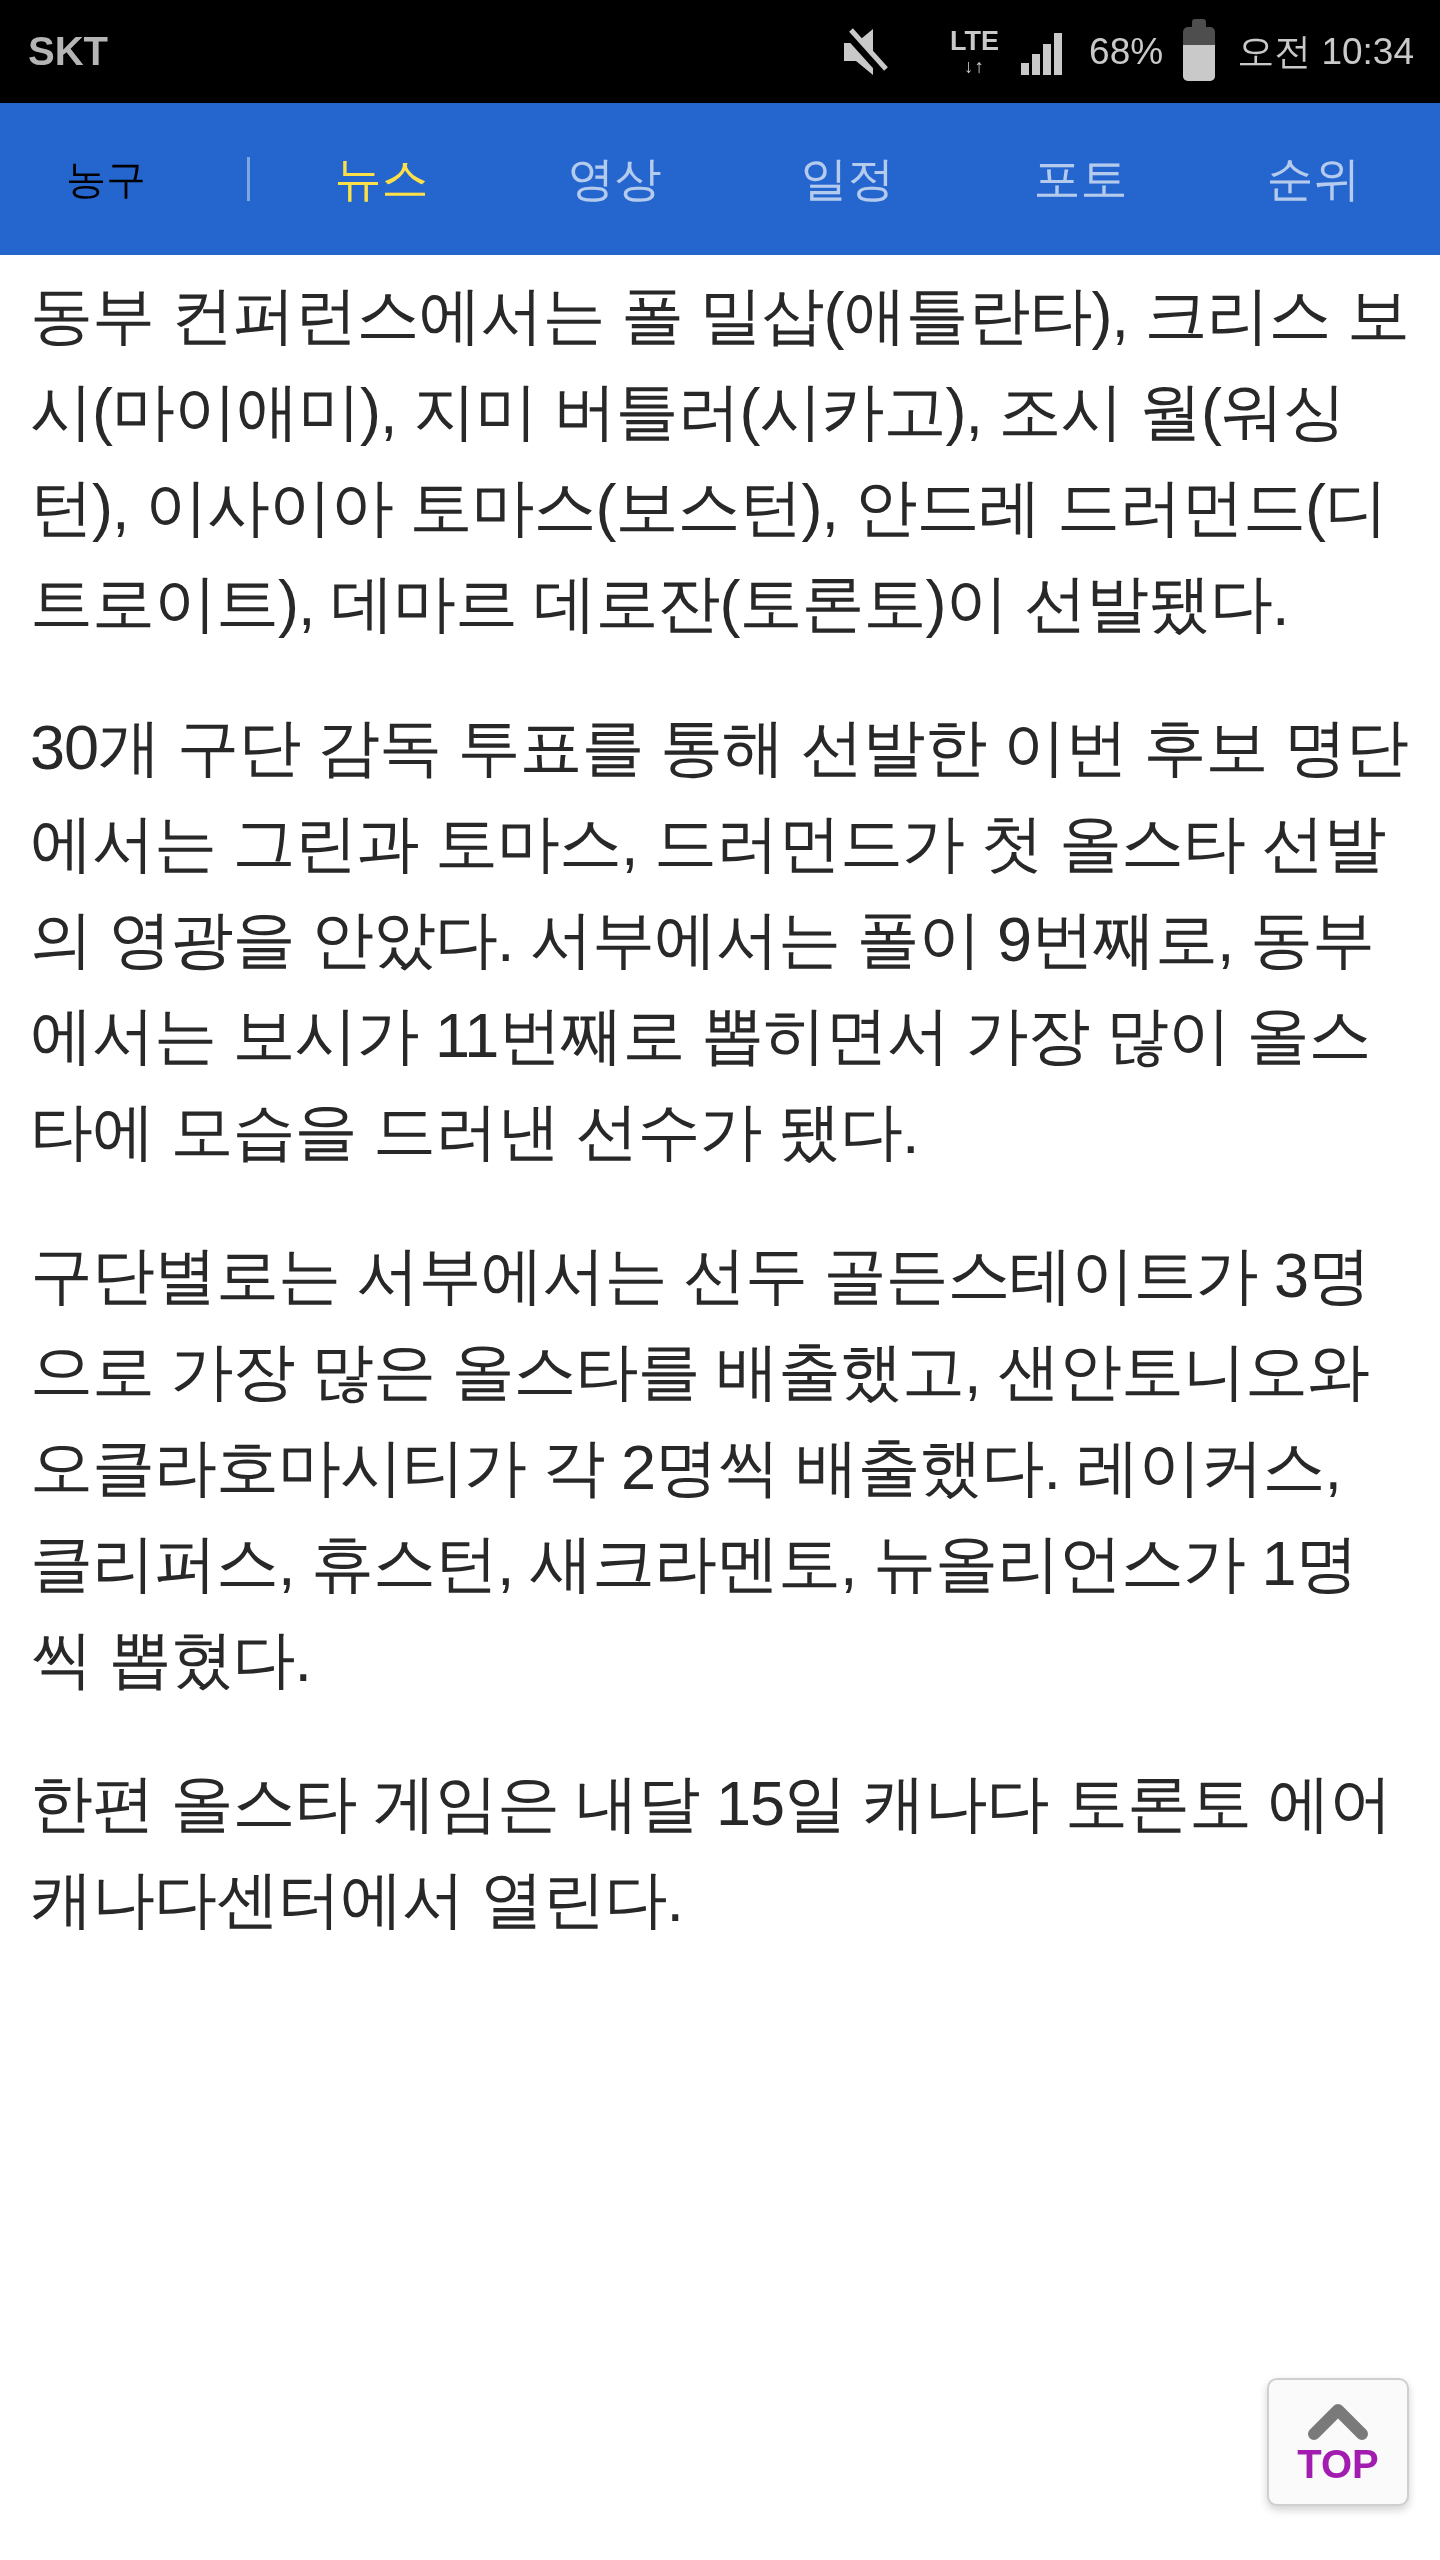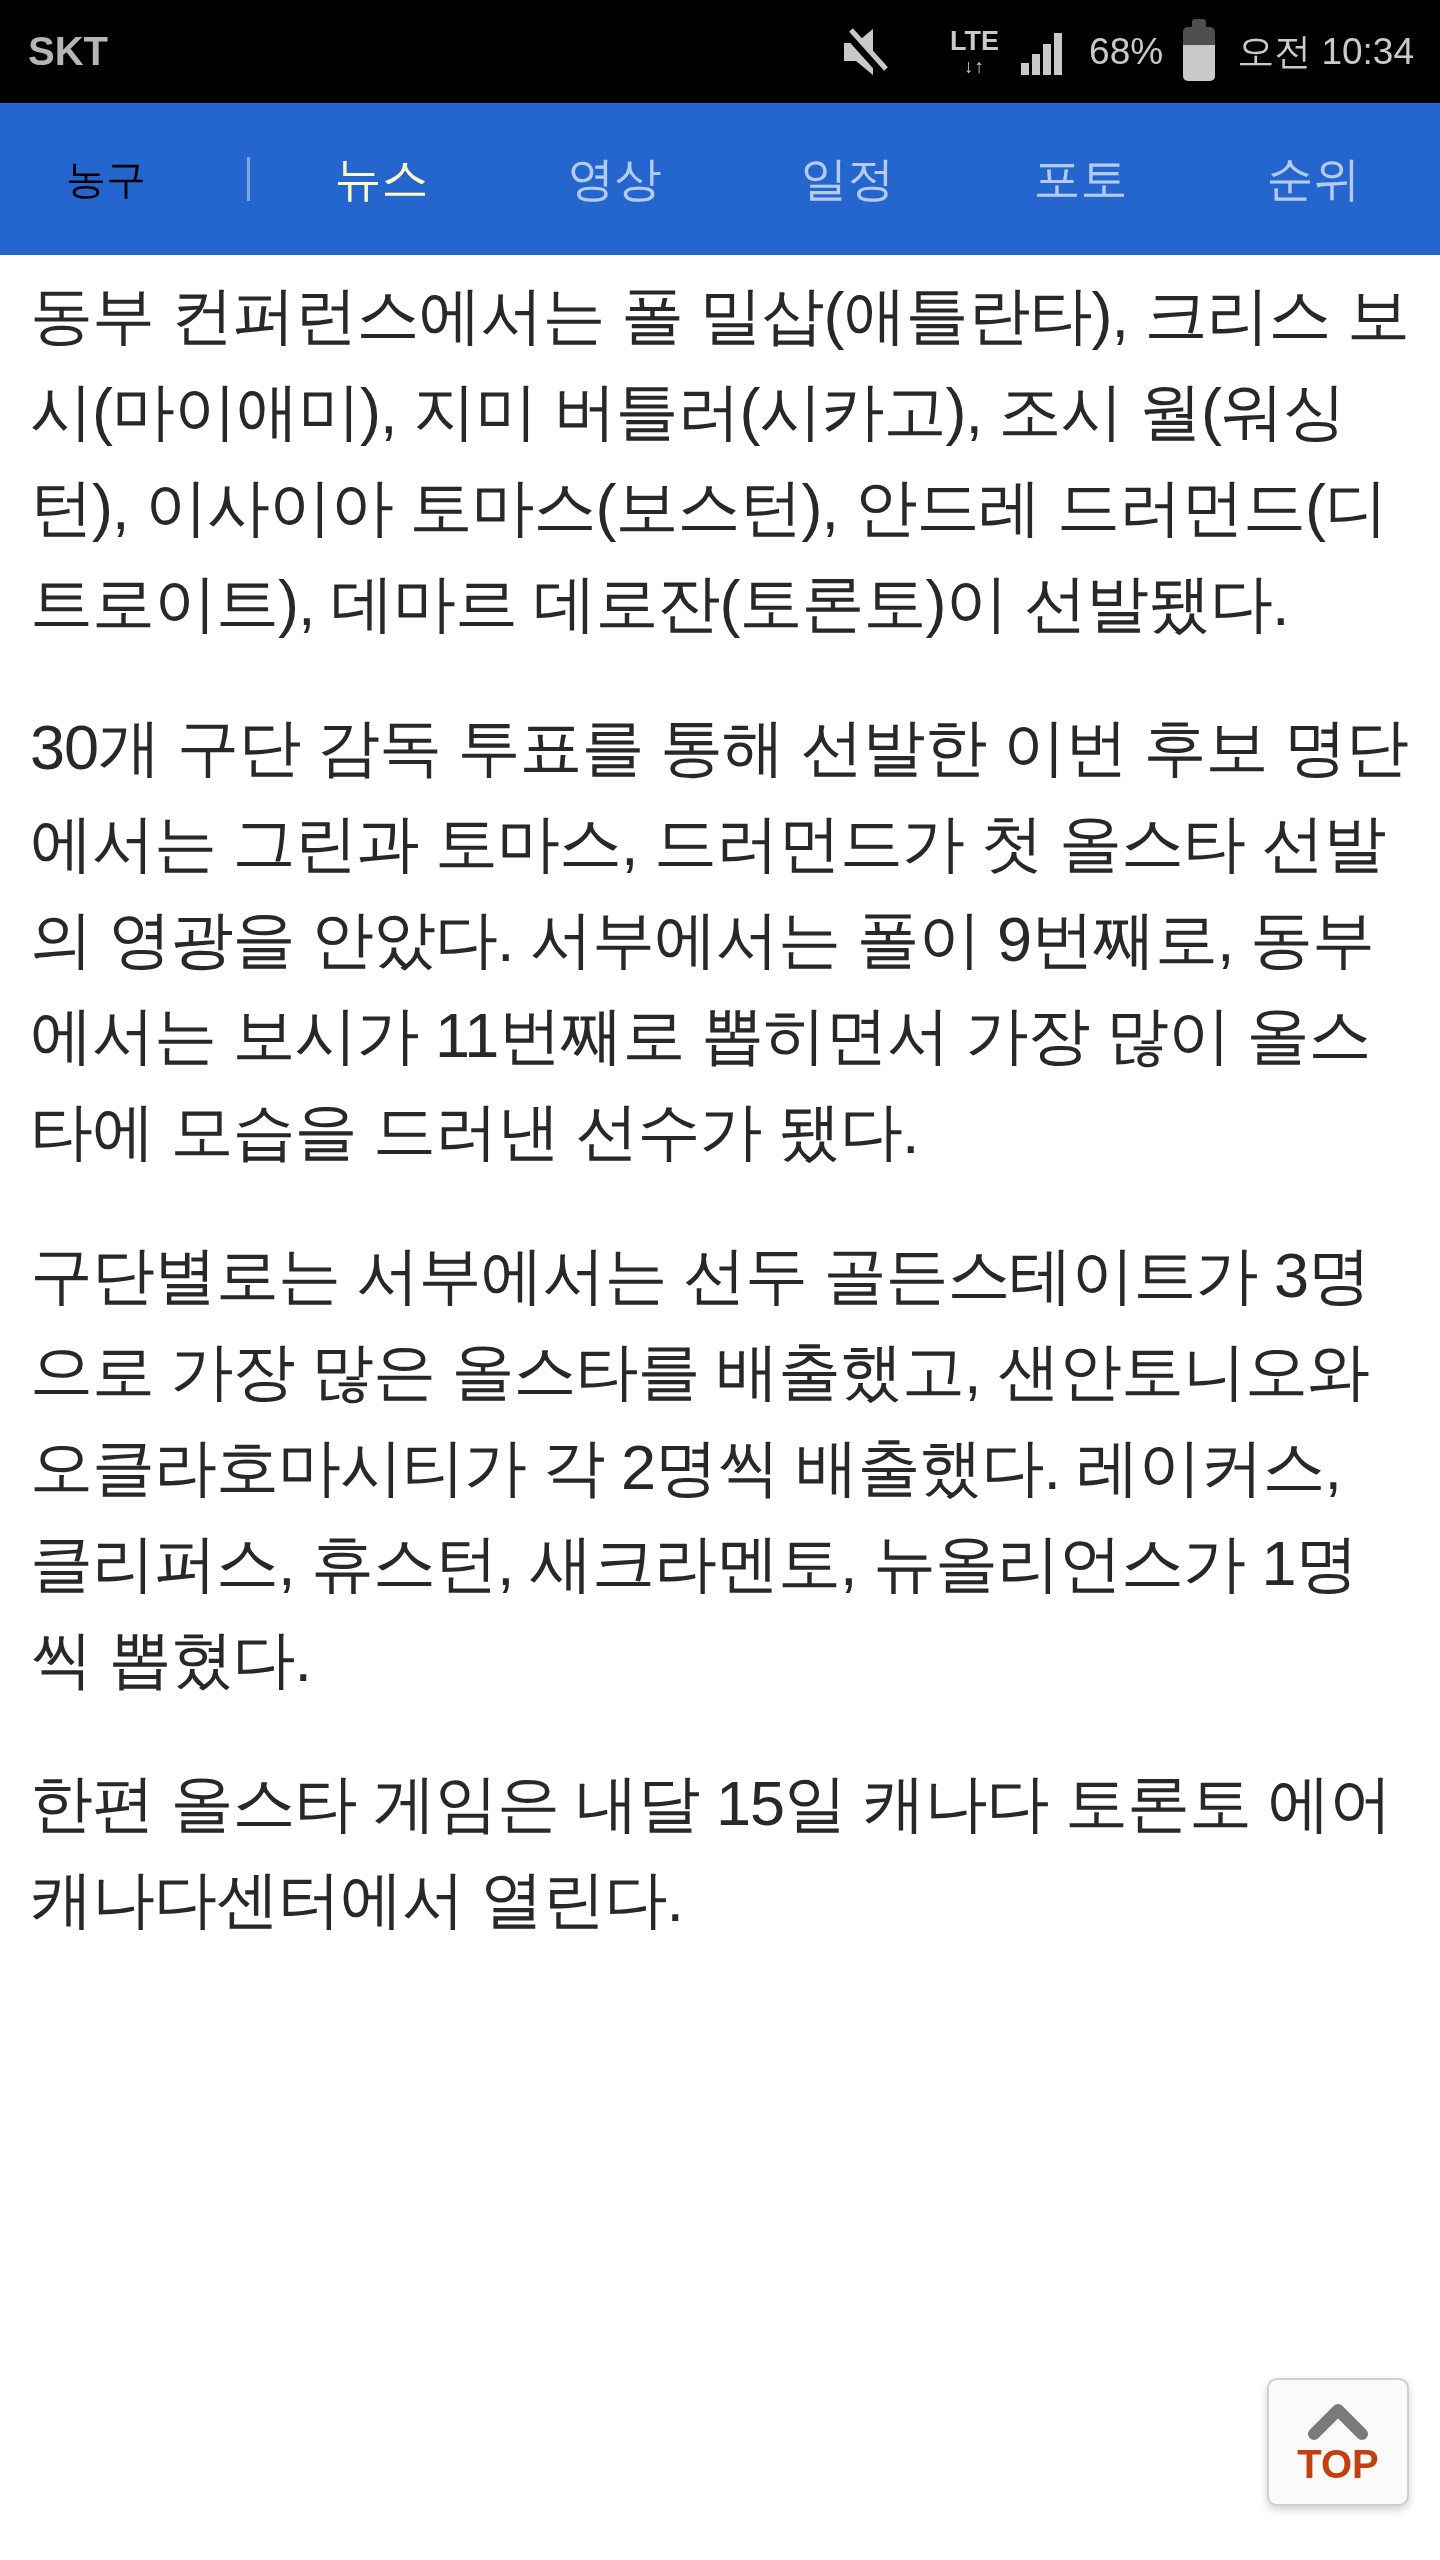--- a/index.html
+++ b/index.html
@@ -24,34 +24,34 @@
 
   
   .nav-bar { position:relative; width:100%; height:152px; background:#2566CE; }
   .nav-section { position:absolute; left:66px; top:50%; transform:translateY(-50%);
                  color:#000000; font-size:40px; font-weight:500; }
   .nav-divider { position:absolute; left:247px; top:50%; transform:translateY(-50%);
                  width:3px; height:44px; background:rgba(255,255,255,0.42); }
   .tabs { position:absolute; left:265px; top:0; height:100%; display:flex; }
   .tab { width:233px; height:100%; display:flex; align-items:center; justify-content:center;
          color:rgba(255,255,255,0.66); font-size:47px; cursor:pointer; }
-  .tab.active { color:#fef9c3; }
+  .tab.active { color:#fde047; }
 
   
   .article { padding:12px 28px 0 30px; }
   .article p { color:#282828; font-size:63px; line-height:96px; letter-spacing:-1px;
                margin:0 0 48px 0; word-break:break-all; }
   .article p.partial { margin-top:30px; margin-bottom:0; }
 
   
   .top-btn { position:absolute; left:1267px; top:2378px; width:142px; height:128px;
              background:#fafafa; border:2px solid #cfcfcf; border-radius:10px;
              box-shadow:0 4px 8px rgba(0,0,0,0.18); cursor:pointer;
              display:flex; flex-direction:column; align-items:center; justify-content:center; gap:2px; }
-  .top-btn .label { color:#c2410c; font-size:40px; font-weight:bold; line-height:1; }
+  .top-btn .label { color:#a21caf; font-size:40px; font-weight:bold; line-height:1; }
 </style>
 </head>
 <body>
 
 <div class="screen">
 
   <header class="status-bar">
     <span class="carrier">SKT</span>
     <div class="status-right">
       <svg width="46" height="50" viewBox="0 0 46 50">

